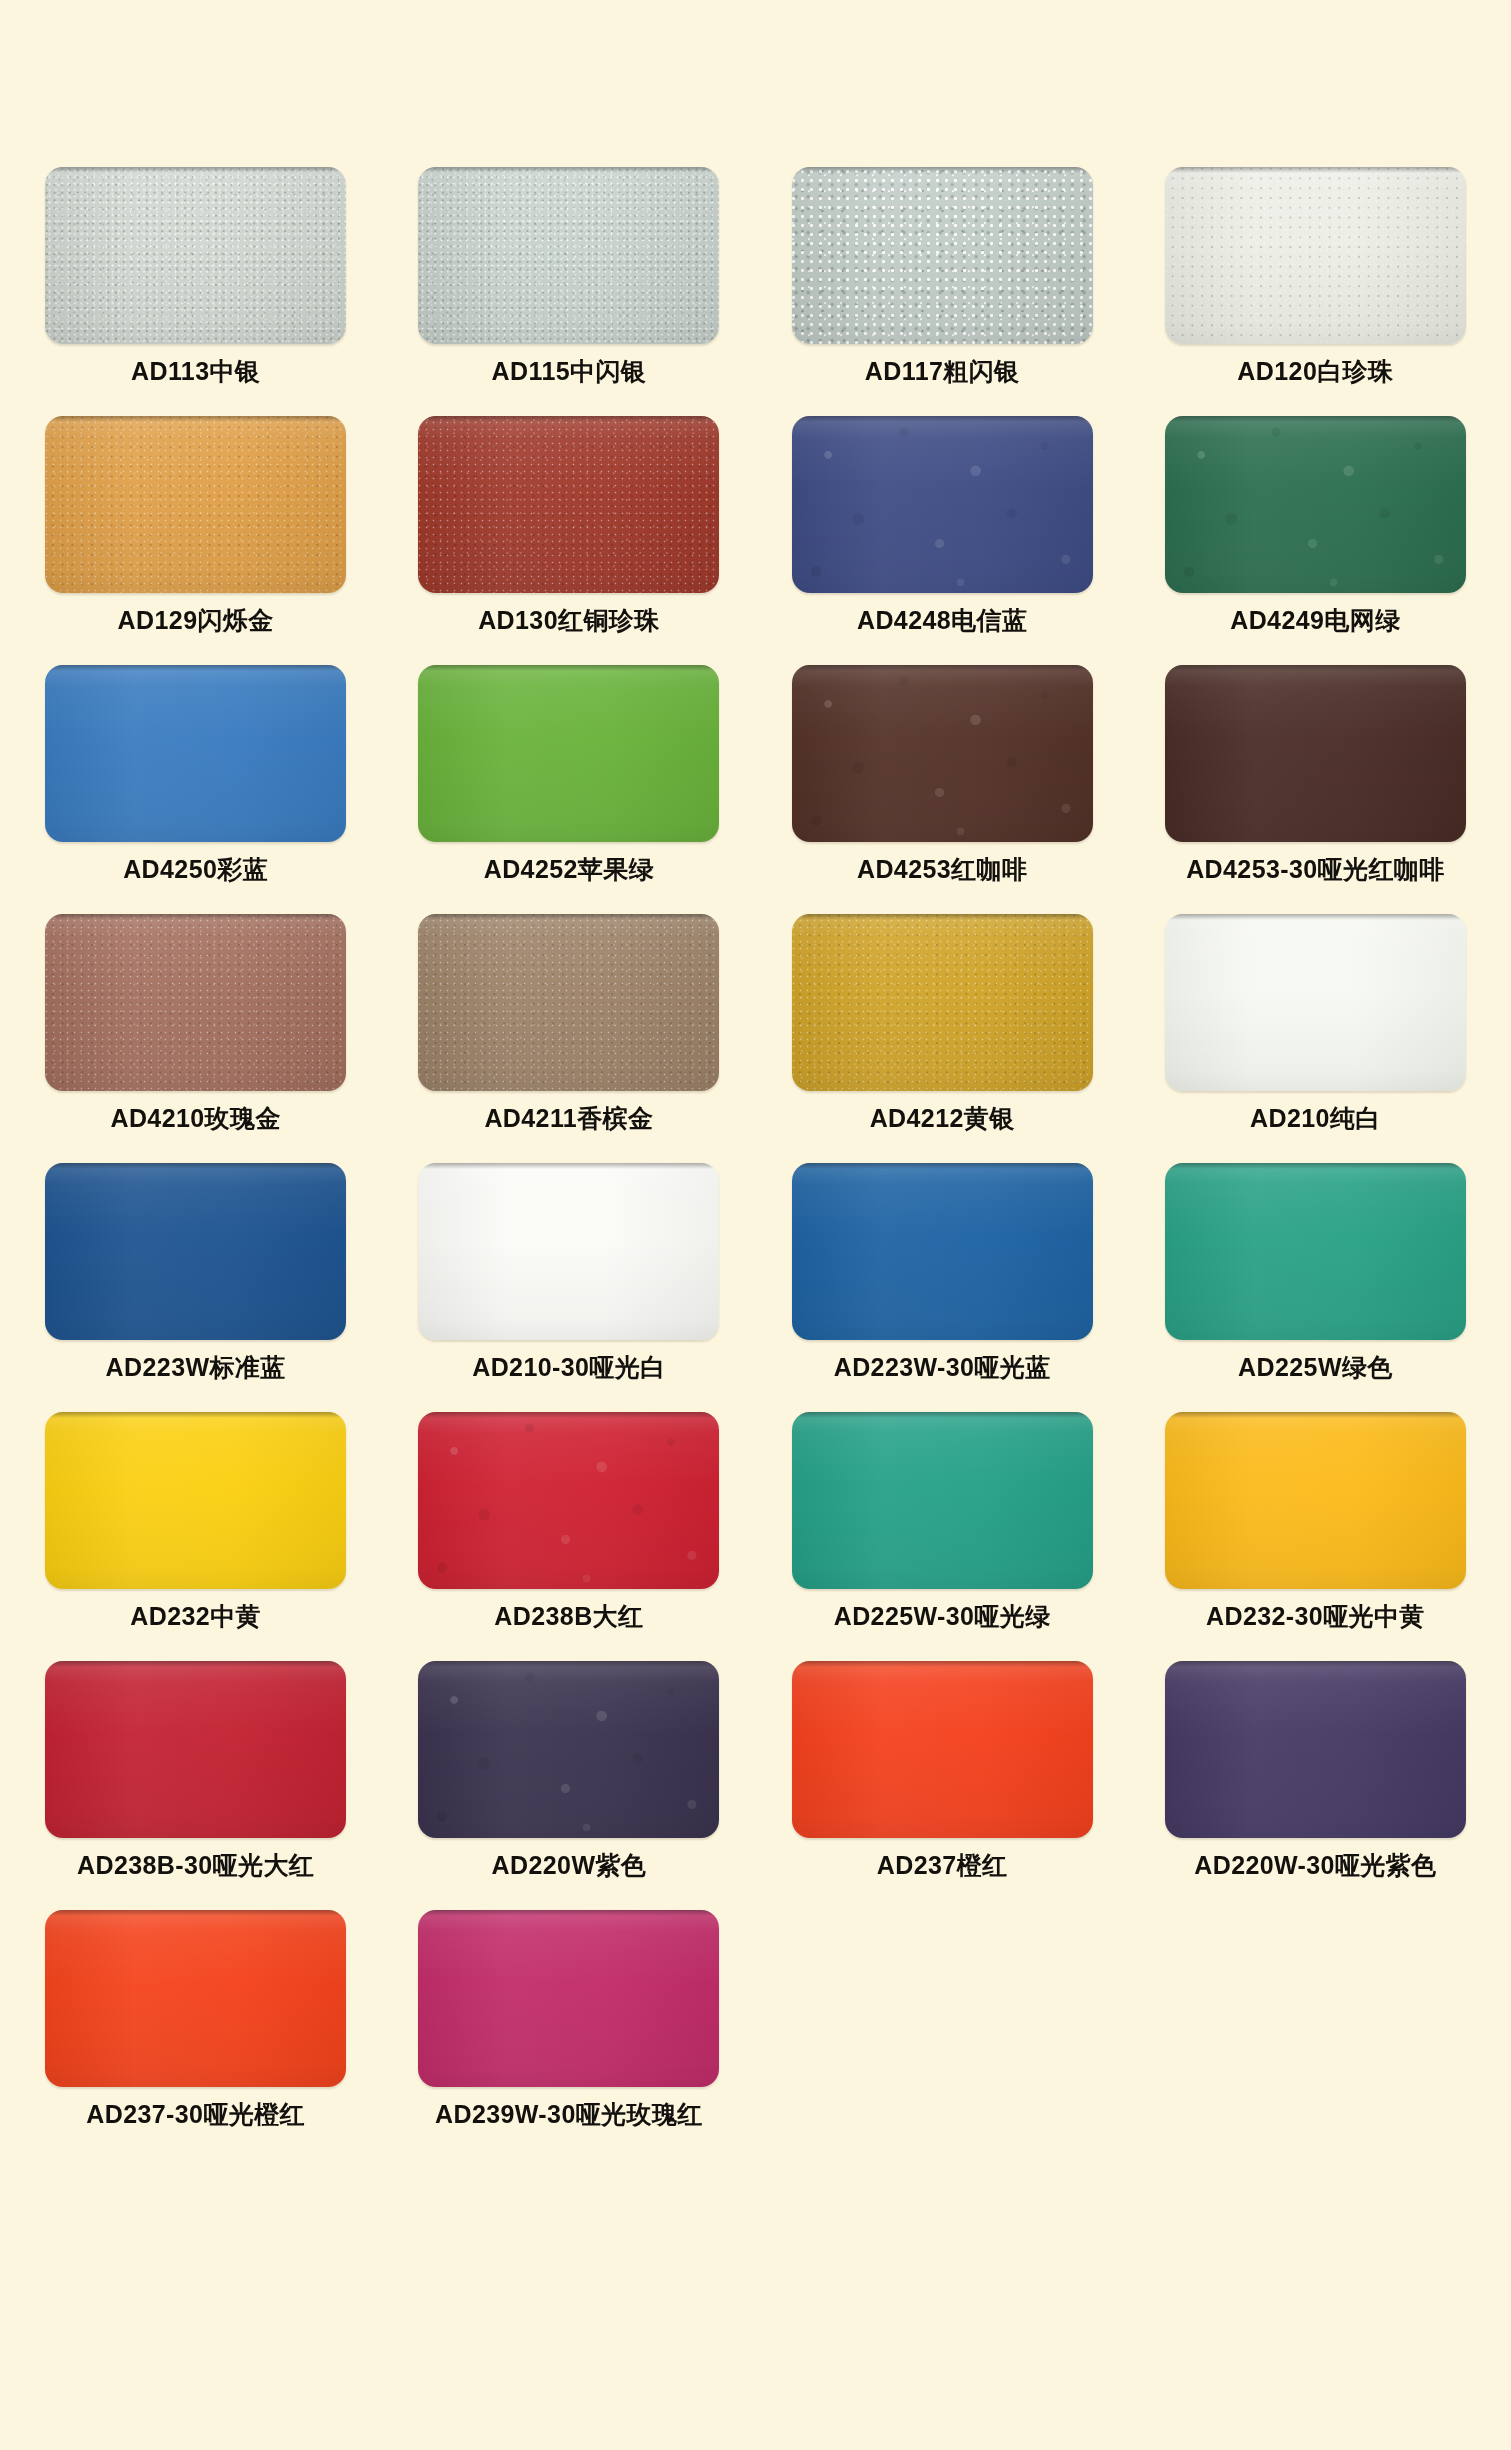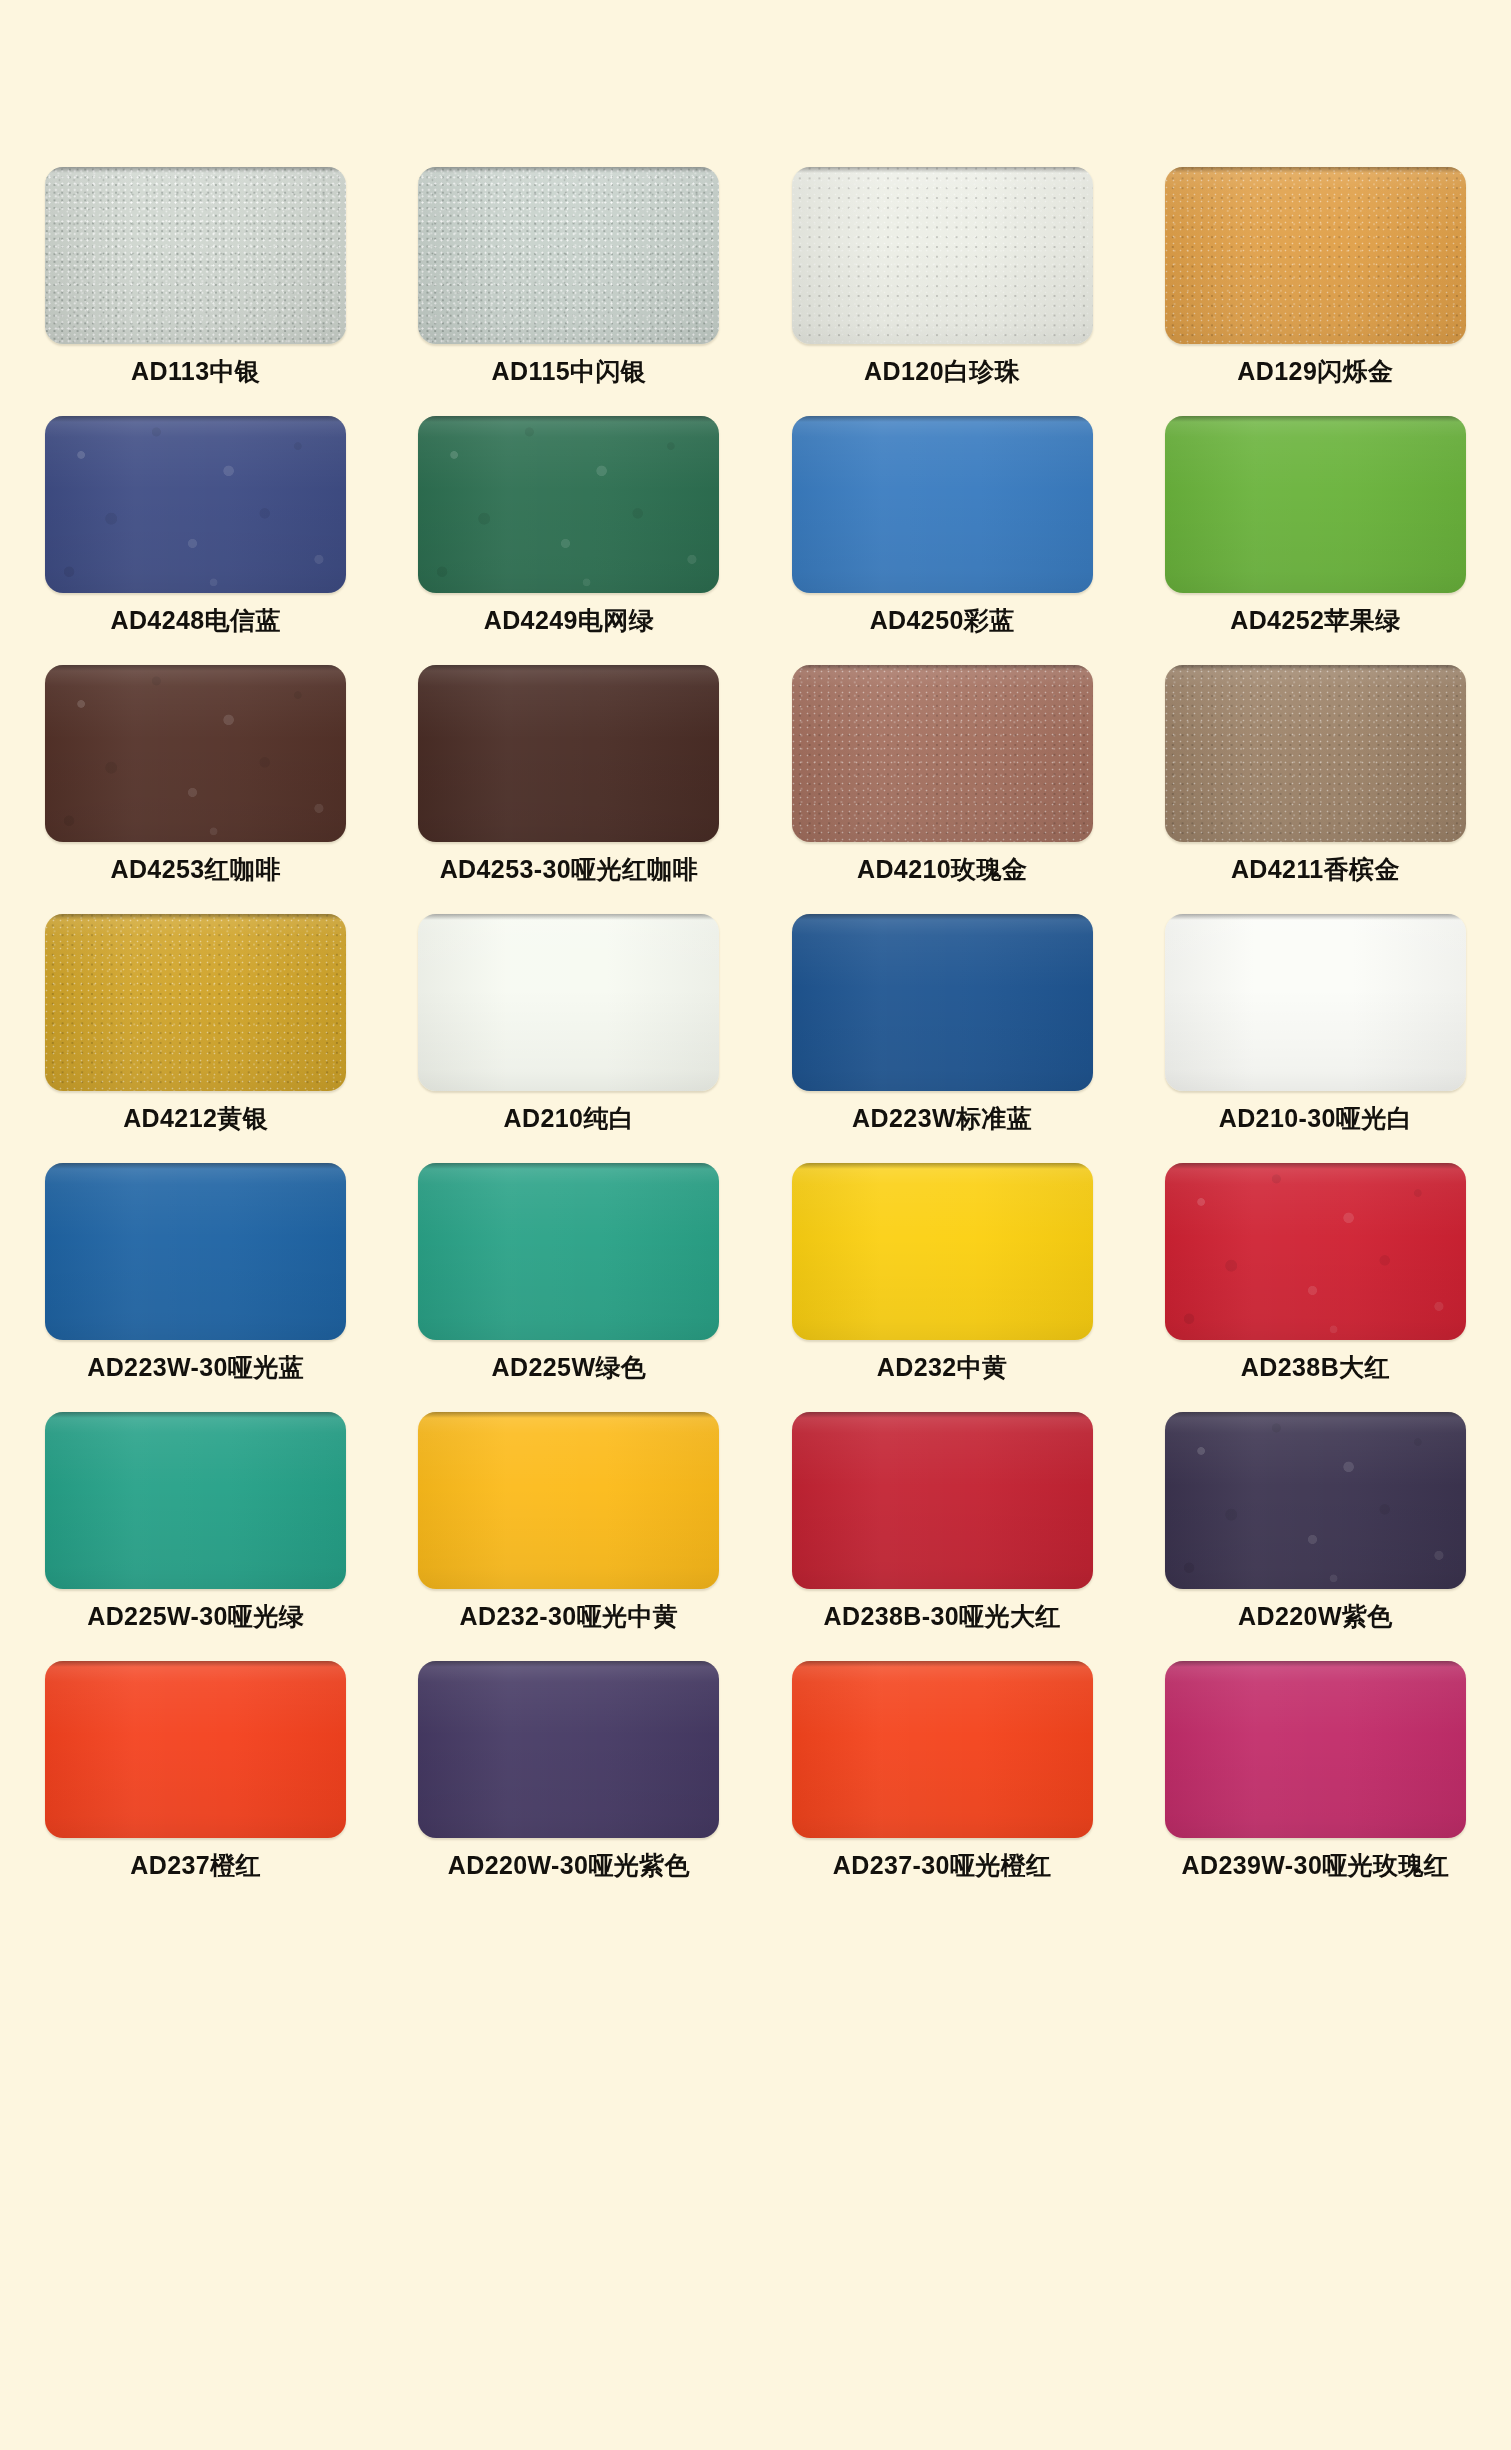--- a/index.html
+++ b/index.html
@@ -181,39 +181,61 @@
             <div class="fill" style="background: rgb(200, 210, 204);"></div>
             <div class="grain"></div>
             <div class="sheen"></div>
             <div class="toplip"></div>
           </div>
         </div>
         <div class="swatch-label">AD115中闪银</div>
       </div>
       <div class="swatch-cell">
         <div class="chip-wrap">
+          <div class="chip tex-coarse">
+            <div class="fill" style="background: rgb(194, 205, 199);"></div>
+            <div class="grain"></div>
+            <div class="sheen"></div>
+            <div class="toplip"></div>
+          </div>
+        </div>
+        <div class="swatch-label">AD117粗闪银</div>
+      </div>
+      <div class="swatch-cell">
+        <div class="chip-wrap">
           <div class="chip tex-metallic">
             <div class="fill" style="background: rgb(236, 238, 230);"></div>
             <div class="grain"></div>
             <div class="sheen"></div>
             <div class="toplip"></div>
           </div>
         </div>
         <div class="swatch-label">AD120白珍珠</div>
       </div>
       <div class="swatch-cell">
         <div class="chip-wrap">
           <div class="chip tex-metallic">
             <div class="fill" style="background: rgb(224, 160, 73);"></div>
             <div class="grain"></div>
             <div class="sheen"></div>
             <div class="toplip"></div>
           </div>
         </div>
         <div class="swatch-label">AD129闪烁金</div>
+      </div>
+      <div class="swatch-cell">
+        <div class="chip-wrap">
+          <div class="chip tex-metallic">
+            <div class="fill" style="background: rgb(160, 58, 44);"></div>
+            <div class="grain"></div>
+            <div class="sheen"></div>
+            <div class="toplip"></div>
+          </div>
+        </div>
+        <div class="swatch-label">AD130红铜珍珠</div>
       </div>
       <div class="swatch-cell">
         <div class="chip-wrap">
           <div class="chip tex-mottle">
             <div class="fill" style="background: rgb(63, 77, 133);"></div>
             <div class="grain"></div>
             <div class="sheen"></div>
             <div class="toplip"></div>
           </div>
         </div>

